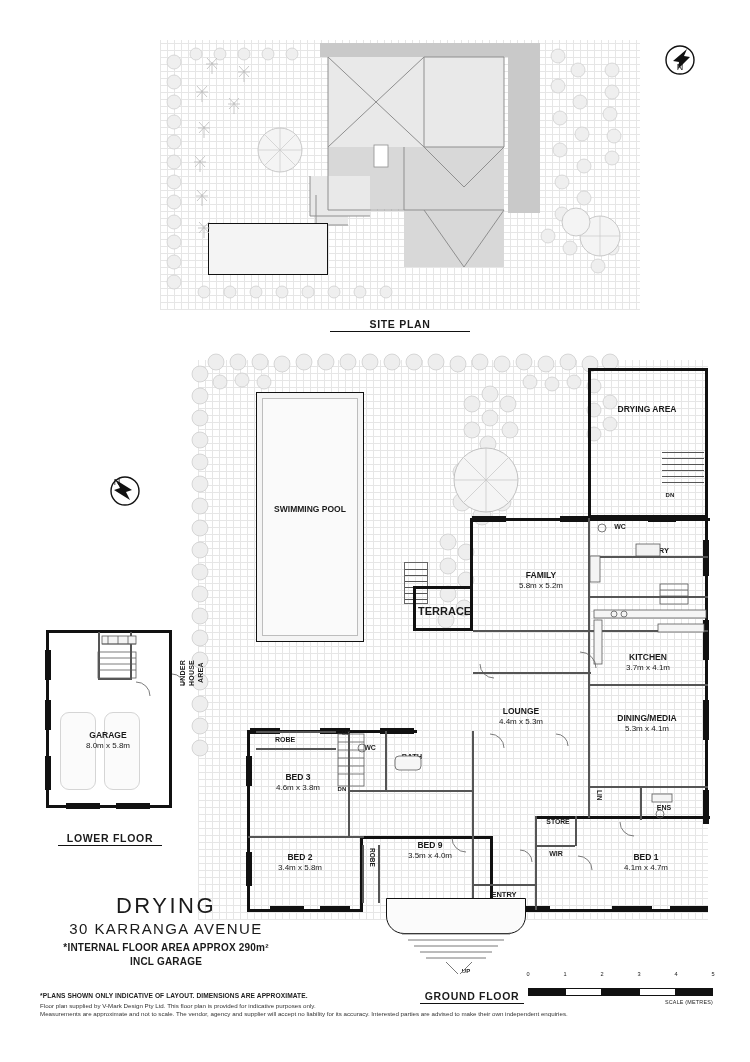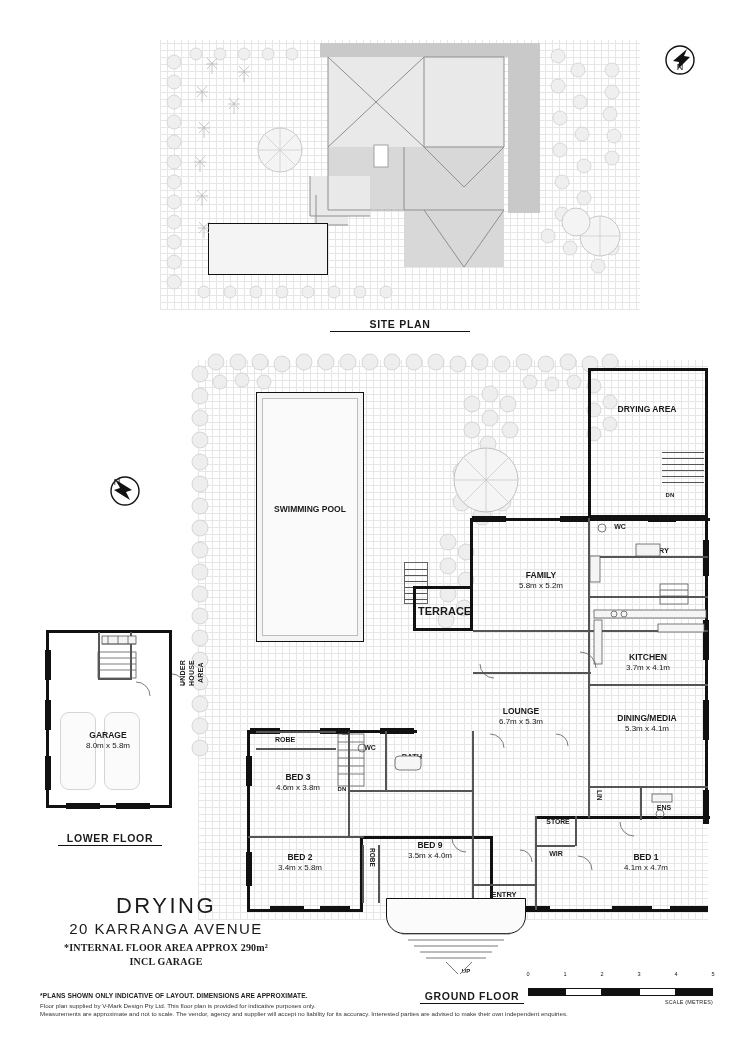--- a/index.html
+++ b/index.html
@@ -53,21 +53,21 @@
     letter-spacing: .7px;
     text-align: center;
     border-bottom: 1.6px solid #111;
     padding-bottom: 1px;
   }
 
   
   .addr { position: absolute; left: 36px; top: 893px; width: 260px; text-align: center; }
   .addr .suburb { font-size: 22px; font-weight: 400; letter-spacing: 2.5px; }
   .addr .street { font-size: 15px; font-weight: 400; letter-spacing: 1.4px; margin-top: 1px; }
-  .addr .area { font-size: 10px; font-weight: 700; letter-spacing: .2px; margin-top: 4px; line-height: 1.35; font-family: Liberation Serif, serif; }
+  .addr .area { font-size: 10px; font-weight: 700; letter-spacing: .2px; margin-top: 4px; line-height: 1.35; }
 
   
   .footer { position: absolute; left: 40px; top: 992px; width: 680px; }
   .footer .l1 { font-size: 6.6px; font-weight: 700; letter-spacing: .1px; color: #222; }
   .footer .l2 { font-size: 6.2px; color: #333; margin-top: 3px; }
   .footer .l3 { font-size: 6.2px; color: #333; margin-top: 1px; }
 
   
   .scalebar { position: absolute; left: 528px; top: 980px; width: 185px; }
   .scalebar .ticks { position: relative; height: 8px; display: flex; }
@@ -402,21 +402,21 @@
     </div>
     <div class="room" style="left:600px;top:652px;width:96px;">
       <span>KITCHEN</span>
       <span class="dim">3.7m x 4.1m</span>
     </div>
     <div class="room" style="left:418px;top:605px;width:52px;font-size:11px;">
       <span>TERRACE</span>
     </div>
     <div class="room" style="left:462px;top:706px;width:118px;">
       <span>LOUNGE</span>
-      <span class="dim">6.7m x 5.3m</span>
+      <span class="dim">4.4m x 5.3m</span>
     </div>
     <div class="room" style="left:592px;top:713px;width:110px;">
       <span>DINING/MEDIA</span>
       <span class="dim">5.3m x 4.1m</span>
     </div>
     <div class="room" style="left:262px;top:736px;width:46px;font-size:7px;">
       <span>ROBE</span>
     </div>
     <div class="room" style="left:354px;top:744px;width:32px;font-size:7px;">
       <span>WC</span>
@@ -562,21 +562,21 @@
       <svg width="42" height="42" viewBox="0 0 42 42">
         <circle cx="21" cy="21" r="14" fill="none" stroke="#111" stroke-width="1.4"></circle>
         <path d="M12,10 L28,20 L22,22 L26,30 L10,20 L16,18 Z" fill="#111"></path>
         <text x="13" y="15" font-size="9" font-family="Liberation Sans, sans-serif" fill="#111" text-anchor="middle">N</text>
       </svg>
     </div>
   </div>
 
   <div class="addr">
     <div class="suburb">DRYING</div>
-    <div class="street">20 KARRANGA AVENUE</div>
+    <div class="street">30 KARRANGA AVENUE</div>
     <div class="area">
       <div>*INTERNAL FLOOR AREA APPROX 290m²</div>
       <div>INCL GARAGE</div>
     </div>
   </div>
 
   <div class="scalebar">
     <div class="nums">
       <span style="left:0%">0</span>
       <span style="left:20%">1</span>

